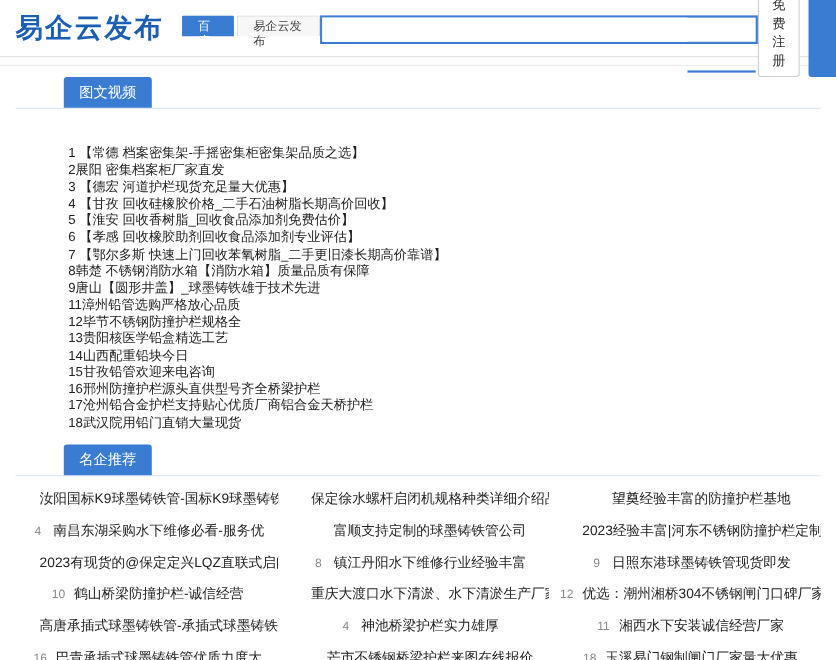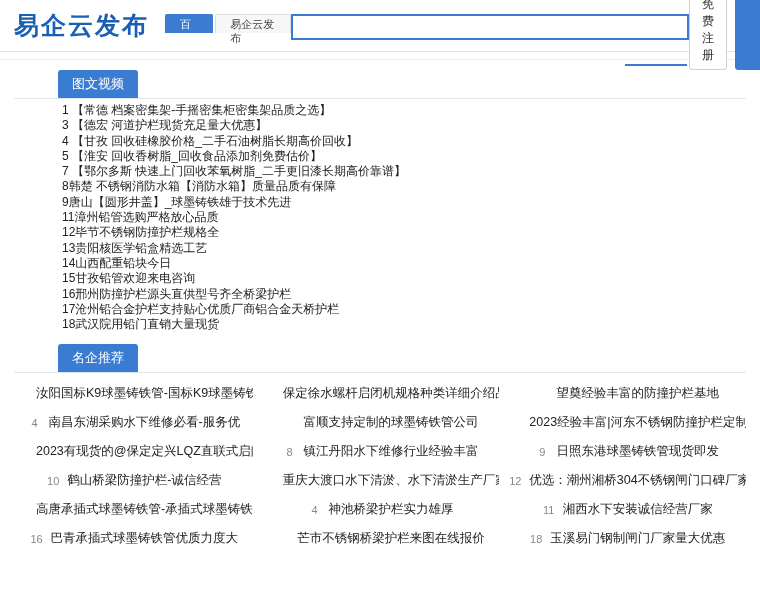--- a/index.html
+++ b/index.html
@@ -118,20 +118,21 @@
     padding: 5px 14px;
     border-radius: 3px 3px 0 0;
     margin-left: 44px;
   }
   .sec-underline {
     border-bottom: 1px solid #dfe6ef;
     margin-top: 0px;
   }
   .news-list {
     padding: 4px 0 2px 48px;
+    margin-top: 29px;
   }
   .news-item {
     font-size: 12px;
     color: #222;
     line-height: 15.3px;
     white-space: nowrap;
     overflow: hidden;
   }
   .grid {
     padding: 6px 10px 0 10px;
@@ -186,23 +187,25 @@
   </div>
 </div>
 
 <div class="thin-bar"></div>
 
 <div class="section">
   <div class="sec-title">图文视频</div>
   <div class="sec-underline"></div>
   <div class="news-list">
     <div class="news-item">1 【常德 档案密集架-手摇密集柜密集架品质之选】</div>
+    <div class="news-item">2展阳 密集档案柜厂家直发</div>
     <div class="news-item">3 【德宏 河道护栏现货充足量大优惠】</div>
     <div class="news-item">4 【甘孜 回收硅橡胶价格_二手石油树脂长期高价回收】</div>
     <div class="news-item">5 【淮安 回收香树脂_回收食品添加剂免费估价】</div>
+    <div class="news-item">6 【孝感 回收橡胶助剂回收食品添加剂专业评估】</div>
     <div class="news-item">7 【鄂尔多斯 快速上门回收苯氧树脂_二手更旧漆长期高价靠谱】</div>
     <div class="news-item">8韩楚 不锈钢消防水箱【消防水箱】质量品质有保障</div>
     <div class="news-item">9唐山【圆形井盖】_球墨铸铁雄于技术先进</div>
     <div class="news-item">11漳州铅管选购严格放心品质</div>
     <div class="news-item">12毕节不锈钢防撞护栏规格全</div>
     <div class="news-item">13贵阳核医学铅盒精选工艺</div>
     <div class="news-item">14山西配重铅块今日</div>
     <div class="news-item">15甘孜铅管欢迎来电咨询</div>
     <div class="news-item">16邢州防撞护栏源头直供型号齐全桥梁护栏</div>
     <div class="news-item">17沧州铅合金护栏支持贴心优质厂商铝合金天桥护栏</div>

